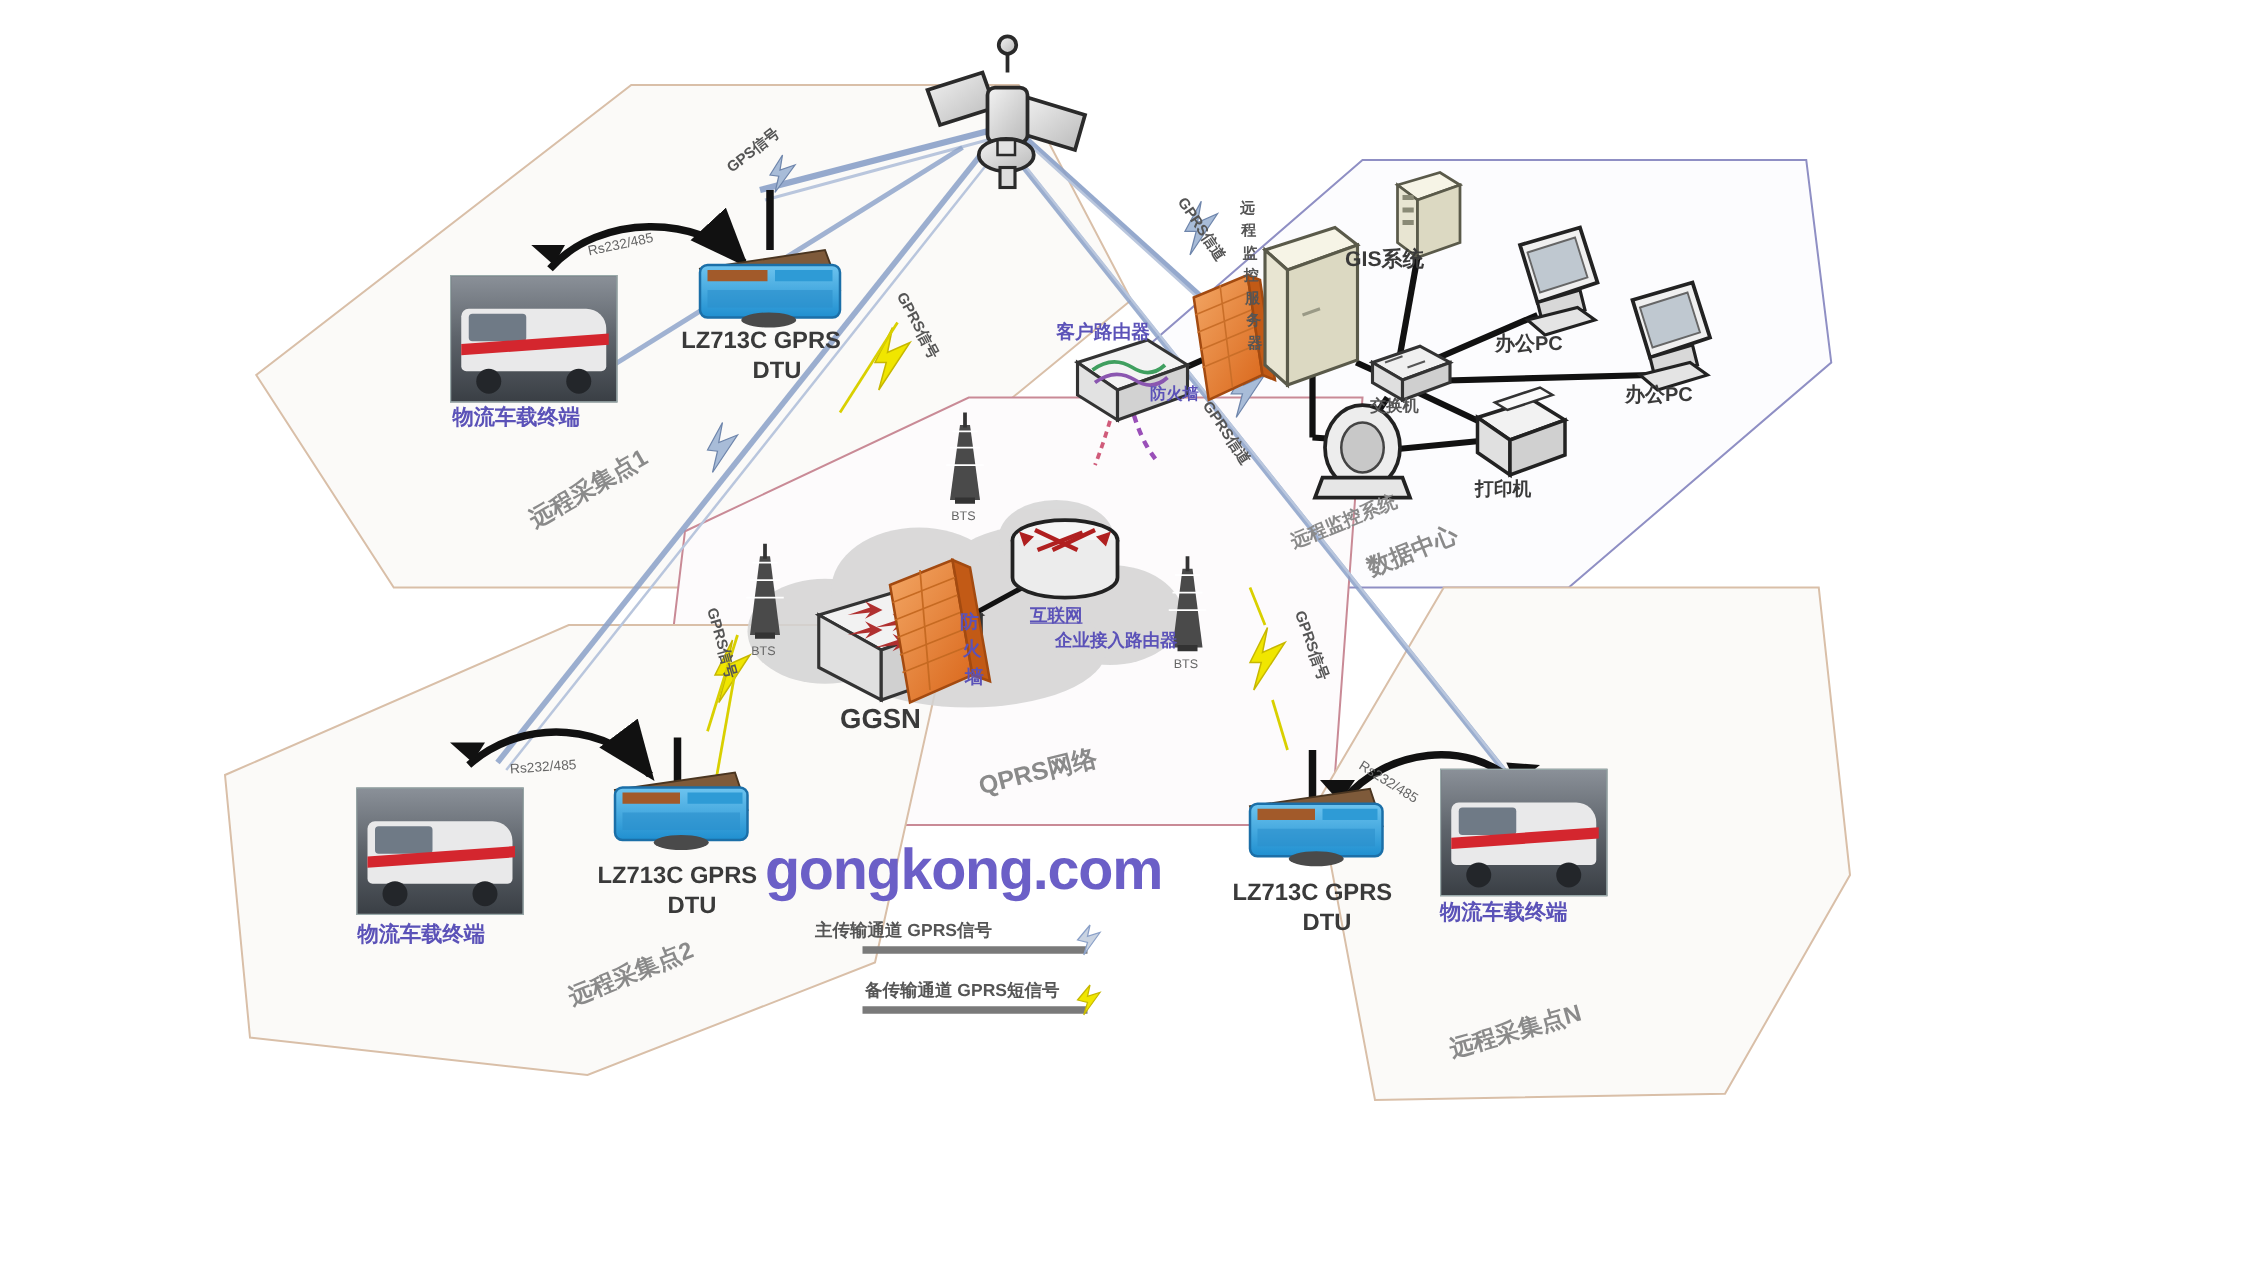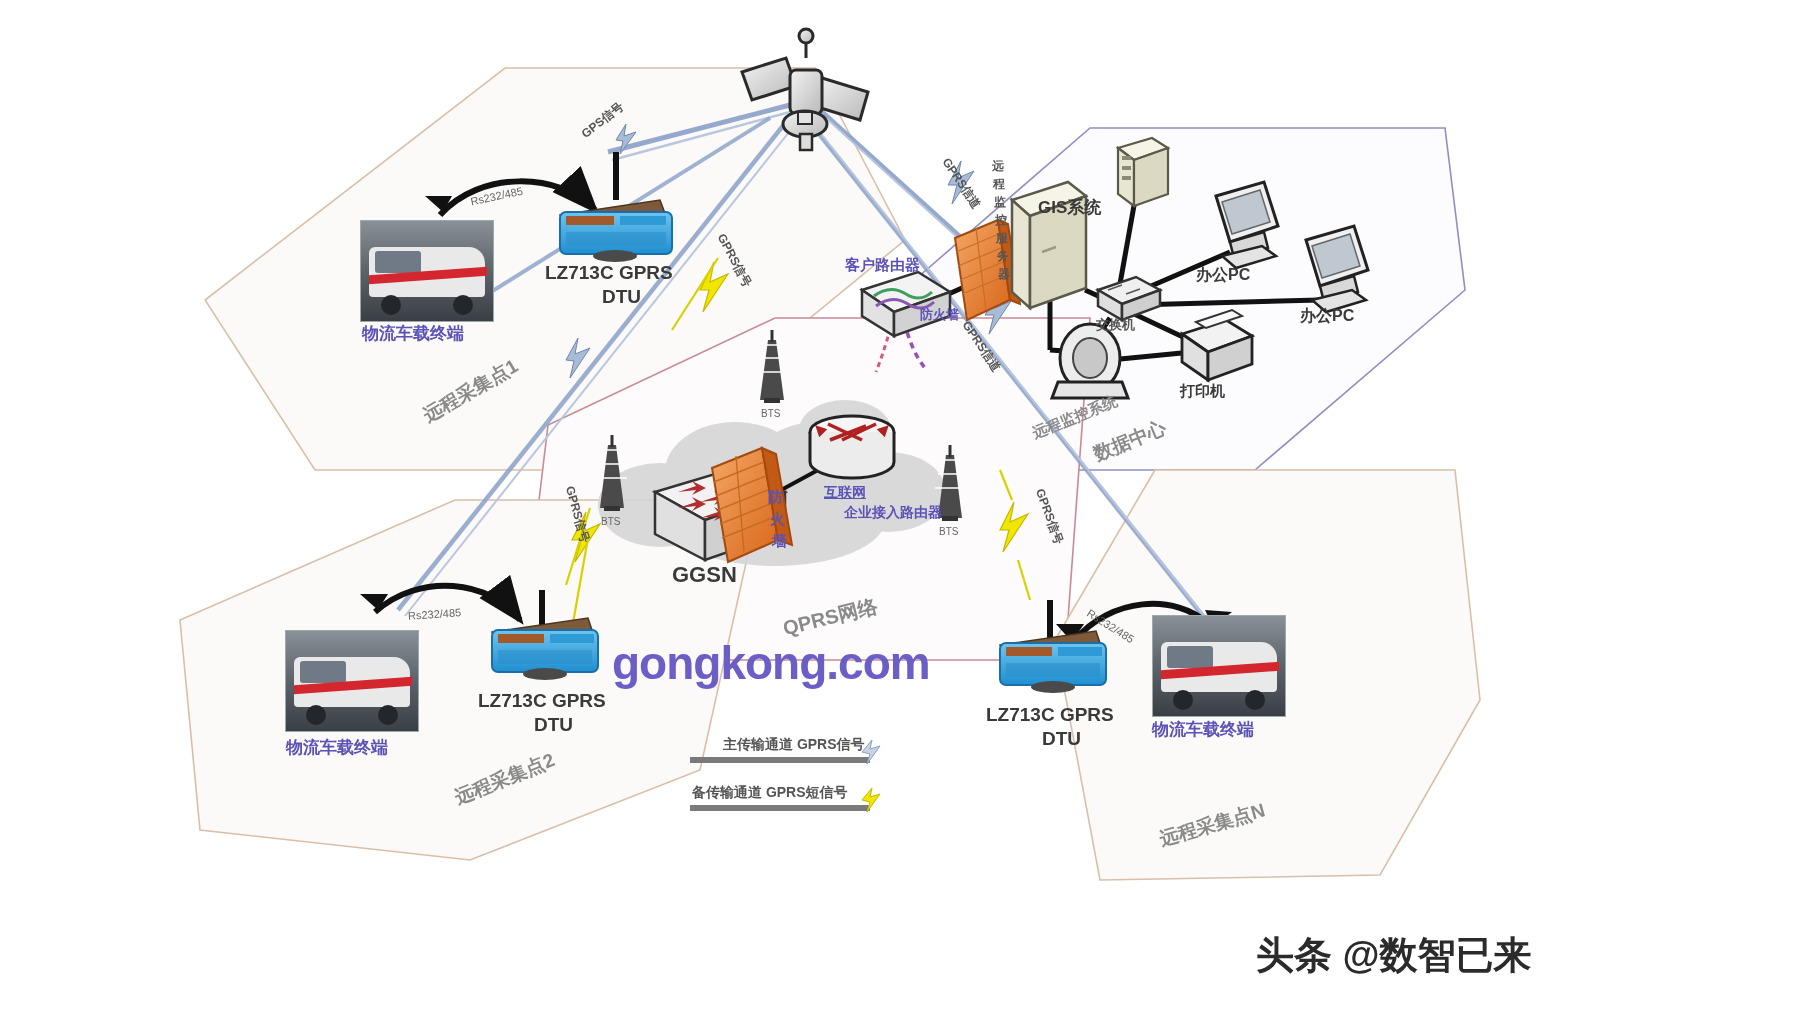--- a/index.html
+++ b/index.html
@@ -402,21 +402,21 @@
 
   <div class="lbl lbl-blue" style="left:845px;top:256px;font-size:15px;">客户路由器</div>
   <div class="lbl lbl-blue" style="left:920px;top:306px;font-size:13px;">防火墙</div>
   <div class="lbl lbl-small" style="left:992px;top:158px;font-size:12px;">远</div>
   <div class="lbl lbl-small" style="left:993px;top:176px;font-size:12px;">程</div>
   <div class="lbl lbl-small" style="left:994px;top:194px;font-size:12px;">监</div>
   <div class="lbl lbl-small" style="left:995px;top:212px;font-size:12px;">控</div>
   <div class="lbl lbl-small" style="left:996px;top:230px;font-size:12px;">服</div>
   <div class="lbl lbl-small" style="left:997px;top:248px;font-size:12px;">务</div>
   <div class="lbl lbl-small" style="left:998px;top:266px;font-size:12px;">器</div>
-  <div class="lbl lbl-dark" style="left:1038px;top:196px;font-size:17px;">GIS系统</div>
+  <div class="lbl lbl-dark" style="left:1076px;top:196px;font-size:17px;">GIS系统</div>
   <div class="lbl lbl-small" style="left:1096px;top:316px;font-size:13px;">交换机</div>
   <div class="lbl lbl-dark" style="left:1196px;top:265px;font-size:16px;">办公PC</div>
   <div class="lbl lbl-dark" style="left:1300px;top:306px;font-size:16px;">办公PC</div>
   <div class="lbl lbl-dark" style="left:1180px;top:382px;font-size:15px;">打印机</div>
   <div class="lbl lbl-small" style="left:932px;top:175px;font-size:12px;transform:rotate(56deg);">GPRS信道</div>
   <div class="lbl lbl-small" style="left:952px;top:338px;font-size:12px;transform:rotate(56deg);">GPRS信道</div>
   <div class="lbl lbl-zone" style="left:1030px;top:408px;font-size:15px;transform:rotate(-22deg);">远程监控系统</div>
   <div class="lbl lbl-zone" style="left:1092px;top:428px;font-size:19px;transform:rotate(-22deg);">数据中心</div>
 
   <div class="lbl lbl-dark" style="left:672px;top:562px;font-size:22px;">GGSN</div>
@@ -437,19 +437,18 @@
   <div class="lbl lbl-small" style="left:548px;top:506px;font-size:12px;transform:rotate(74deg);">GPRS信号</div>
   <div class="lbl lbl-zone" style="left:452px;top:766px;font-size:19px;transform:rotate(-22deg);">远程采集点2</div>
 
   <div class="lbl lbl-blue" style="left:1152px;top:718px;font-size:17px;">物流车载终端</div>
   <div class="lbl lbl-dark" style="left:986px;top:704px;font-size:19px;">LZ713C GPRS</div>
   <div class="lbl lbl-dark" style="left:1042px;top:728px;font-size:19px;">DTU</div>
   <div class="lbl lbl-tiny" style="left:1084px;top:620px;font-size:11px;transform:rotate(32deg);">Rs232/485</div>
   <div class="lbl lbl-small" style="left:1020px;top:508px;font-size:12px;transform:rotate(70deg);">GPRS信号</div>
   <div class="lbl lbl-zone" style="left:1158px;top:812px;font-size:19px;transform:rotate(-16deg);">远程采集点N</div>
 
-  <div class="lbl lbl-small" style="left:723px;top:736px;font-size:14px;">主传输通道  GPRS信号</div>
+  <div class="lbl lbl-small" style="left:652px;top:736px;font-size:14px;">主传输通道  GPRS信号</div>
   <div class="lbl lbl-small" style="left:692px;top:784px;font-size:14px;">备传输通道  GPRS短信号</div>
 
-  <div class="wm-gk" style="left:612px;top:636px;font-size:46px;text-align:center;">gongkong.com</div>
-  <div class="wm-tt" style="left:1256px;top:930px;font-size:38px;">头条 @数智已来</div>
+  <div class="wm-gk" style="left:612px;top:668px;font-size:46px;text-align:center;">gongkong.com</div>
 
 </div>
 
 </body></html>

